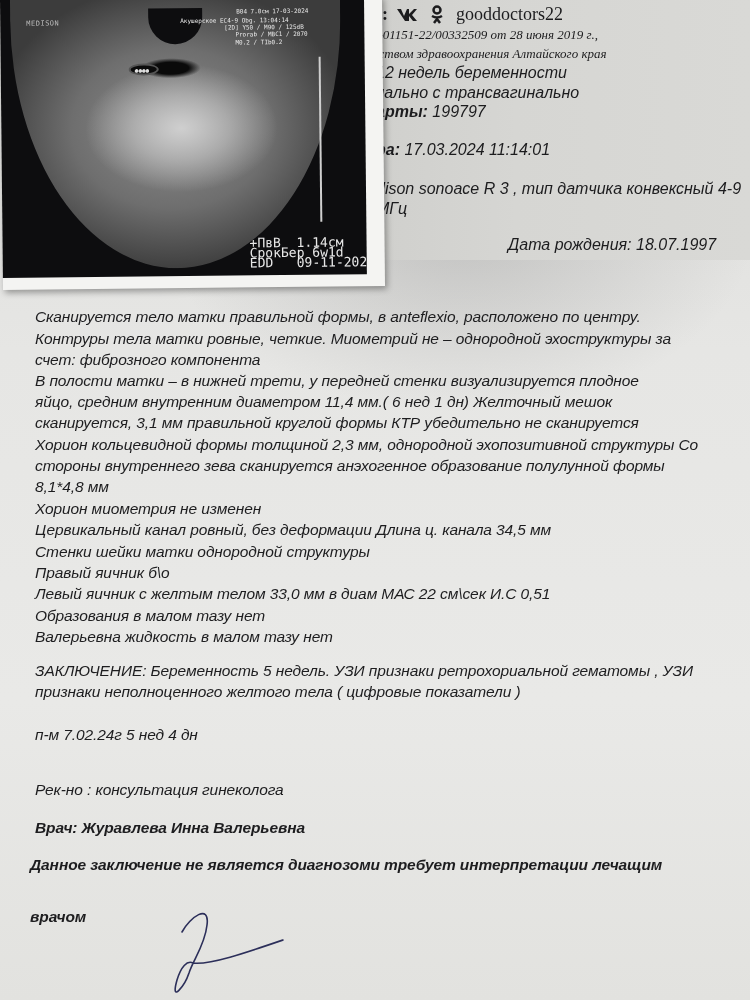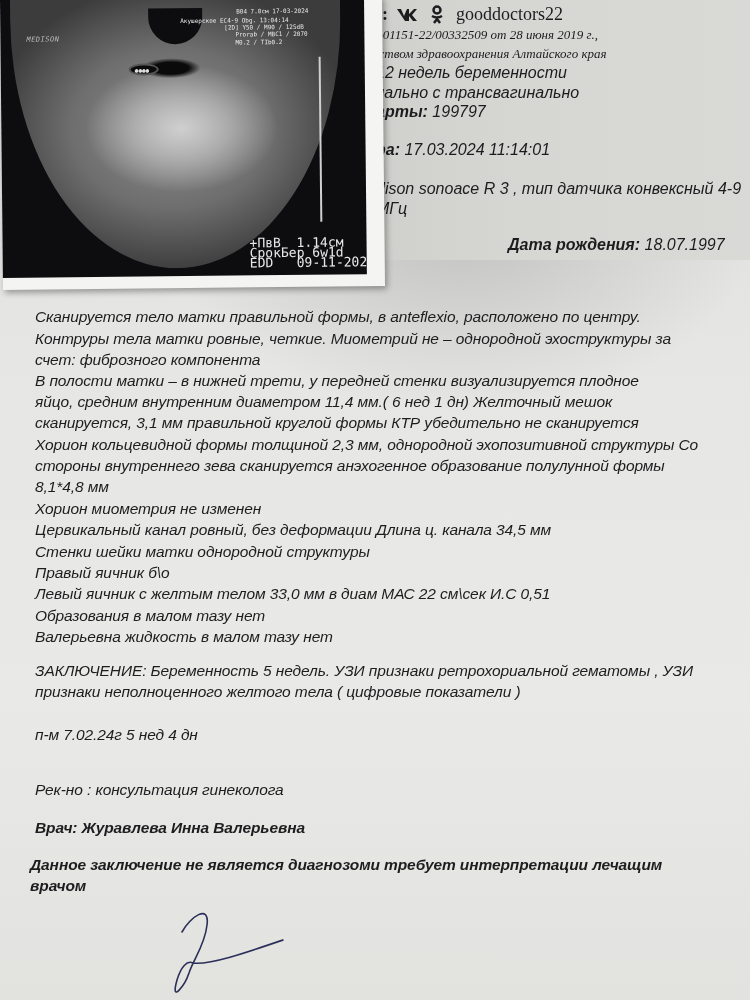--- a/index.html
+++ b/index.html
@@ -32,21 +32,21 @@
     .license { left: 372px; top: 27px; font-size: 13px; font-style: italic; }
     .ministry { left: 372px; top: 46px; font-size: 13px; font-style: italic; }
     .study { left: 376px; top: 64px; font-size: 16px; font-style: italic; }
     .method { left: 376px; top: 84px; font-size: 16px; font-style: italic; }
     .card { left: 376px; top: 103px; font-size: 16px; font-style: italic; }
     .card b, .date b { font-weight: bold; }
     .date { left: 376px; top: 141px; font-size: 16px; font-style: italic; }
     .device { left: 376px; top: 180px; font-size: 16px; font-style: italic; }
     .device2 { left: 376px; top: 200px; font-size: 16px; font-style: italic; }
     .birth { left: 508px; top: 236px; font-size: 16px; font-style: italic; }
-    .birth b { font-weight: bold; }
+    .birth b { font-weight: normal; }
 
     
     .us-print {
       position: absolute; left: 0; top: 0; width: 382px; height: 290px;
       background: #f4f4f2;
       transform: rotate(-0.6deg);
       transform-origin: 0 0;
       box-shadow: 2px 3px 6px rgba(0,0,0,0.35);
     }
     .us-screen {
@@ -67,21 +67,21 @@
     }
     .us-cap {
       position: absolute; left: 148px; top: 10px; width: 54px; height: 36px;
       background: #0d0d0f; border-radius: 0 0 27px 27px;
     }
     .us-text {
       position: absolute; color: #e8e8e8;
       font-family: "DejaVu Sans Mono", monospace; font-size: 6px; white-space: nowrap;
       line-height: 8px;
     }
-    .us-brand { left: 26px; top: 36px; font-size: 7px; color: #bcbcbc; letter-spacing: 0.5px; font-style: italic; }
+    .us-brand { left: 26px; top: 20px; font-size: 7px; color: #bcbcbc; letter-spacing: 0.5px; }
     .us-hdr1 { left: 236px; top: 10px; }
     .us-hdr2 { left: 180px; top: 19px; }
     .us-hdr3 { left: 224px; top: 26px; }
     .us-hdr4 { left: 235px; top: 33px; }
     .us-meas { left: 247px; top: 241px; font-size: 13px; line-height: 10px; }
     .us-scale-line { position: absolute; left: 318px; top: 60px; width: 2px; height: 165px; background: #cfcfcf; }
     .us-sac {
       position: absolute; left: 128px; top: 65px; width: 30px; height: 12px;
       border-radius: 50%; background: #0b0b0b; border: 2px solid #555;
     }
@@ -185,18 +185,18 @@
   <div class="r-line" style="top:354px">ЗАКЛЮЧЕНИЕ:  Беременность 5  недель. УЗИ признаки ретрохориальной гематомы , УЗИ</div>
   <div class="r-line" style="top:375px">признаки неполноценного желтого тела ( цифровые показатели )</div>
 
   <div class="r-line" style="top:418px">п-м  7.02.24г 5 нед 4 дн</div>
 
   <div class="r-line" style="top:473px">Рек-но : консультация гинеколога</div>
 
   <div class="r-line bold" style="top:511px">Врач:  Журавлева Инна Валерьевна</div>
 
   <div class="r-line bold" style="top:548px; left:-5px">Данное  заключение  не  является  диагнозоми  требует  интерпретации  лечащим</div>
-  <div class="r-line bold" style="top:569px; left:-5px">врачом</div>
+  <div class="r-line bold" style="top:600px; left:-5px">врачом</div>
 </div>
 
 <svg class="signature" viewBox="0 0 130 90">
   <path d="M17 27 C25 12, 45 -2, 42 20 C40 40, 28 55, 24 68 C20 80, 5 100, 12 75 C16 62, 22 55, 28 58 C45 60, 80 48, 118 35" fill="none" stroke="#2c2f5a" stroke-width="1.6" stroke-linecap="round"></path>
 </svg>
 
 </body></html>

